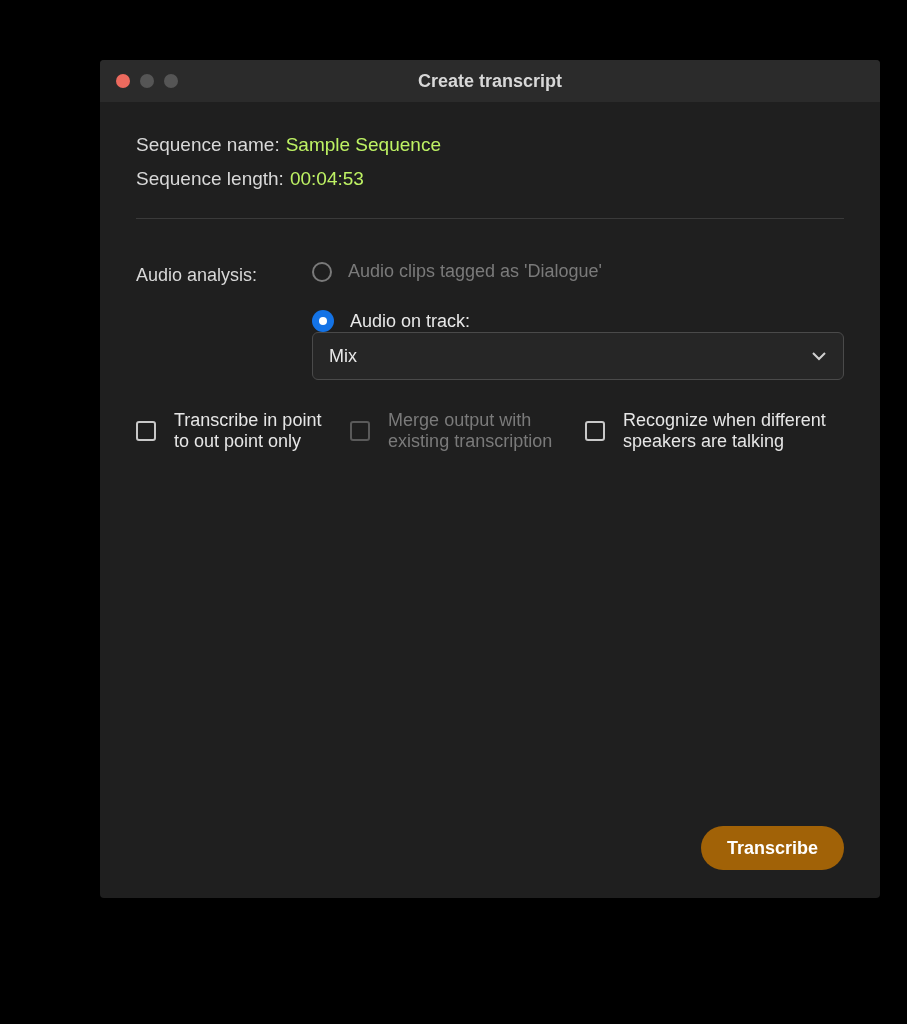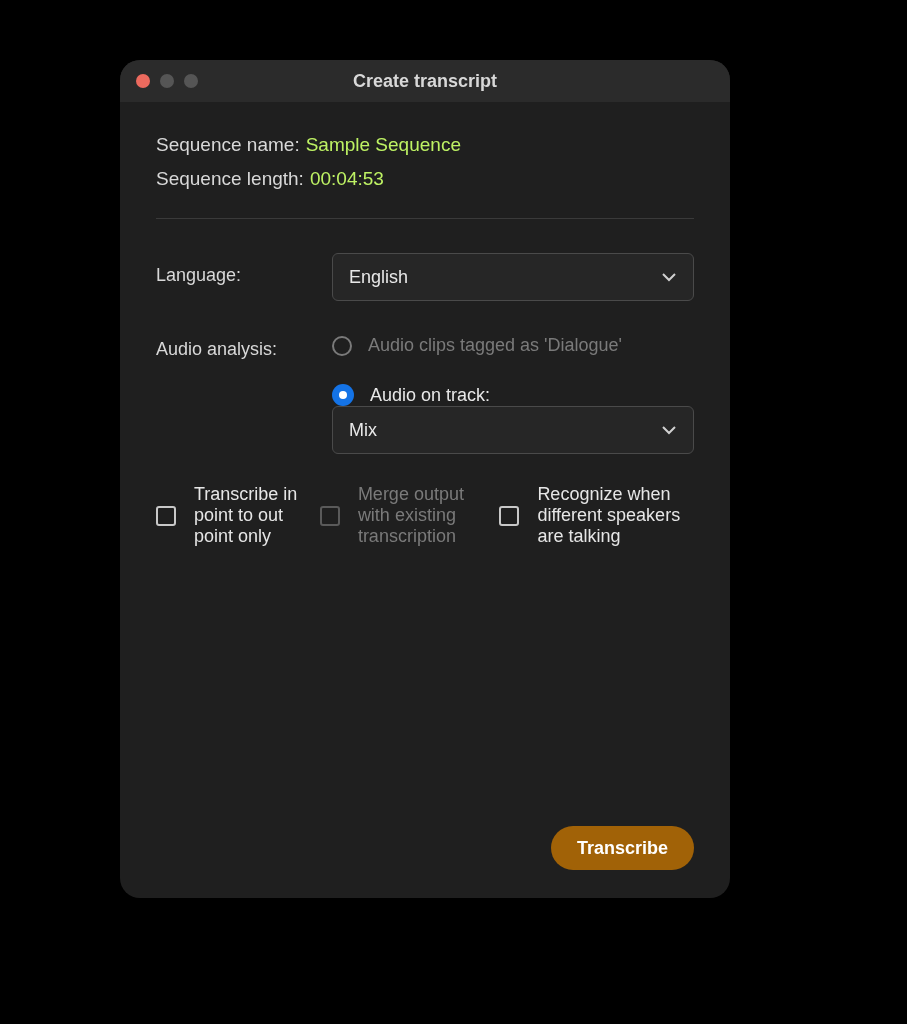--- a/index.html
+++ b/index.html
@@ -5,26 +5,26 @@
   * { box-sizing: border-box; margin: 0; padding: 0; }
   html, body {
     width: 907px;
     height: 1024px;
     background: #000;
     font-family: -apple-system, "Segoe UI", "Helvetica Neue", Arial, sans-serif;
     overflow: hidden;
   }
   .window {
     position: absolute;
-    left: 120px;
+    left: 100px;
     top: 60px;
-    width: 610px;
+    width: 780px;
     height: 838px;
     background: #1f1f1f;
-    border-radius: 20px;
+    border-radius: 4px;
     box-shadow: 0 10px 40px rgba(0,0,0,0.6);
     overflow: hidden;
   }
   .titlebar {
     height: 42px;
     background: #2b2b2b;
     display: flex;
     align-items: center;
     position: relative;
   }
@@ -201,33 +201,20 @@
       <span class="label">Sequence name:</span>
       <span class="value">Sample Sequence</span>
     </div>
     <div class="info-line">
       <span class="label">Sequence length:</span>
       <span class="value">00:04:53</span>
     </div>
 
     <hr class="divider">
 
-    <div class="form-row">
-      <div class="form-label">Language:</div>
-      <div class="form-control">
-        <div class="select">
-          <span>English</span>
-          <span class="chevron">
-            <svg viewBox="0 0 16 10">
-                <polyline points="2,2 8,8 14,2"></polyline>
-              </svg>
-          </span>
-        </div>
-      </div>
-    </div>
 
     <div class="form-row">
       <div class="form-label">Audio analysis:</div>
       <div class="form-control">
         <div class="radio-group">
 
           <div class="radio-option disabled">
             <div class="radio-outer"></div>
             <span class="radio-label">Audio clips tagged as 'Dialogue'</span>
           </div>

